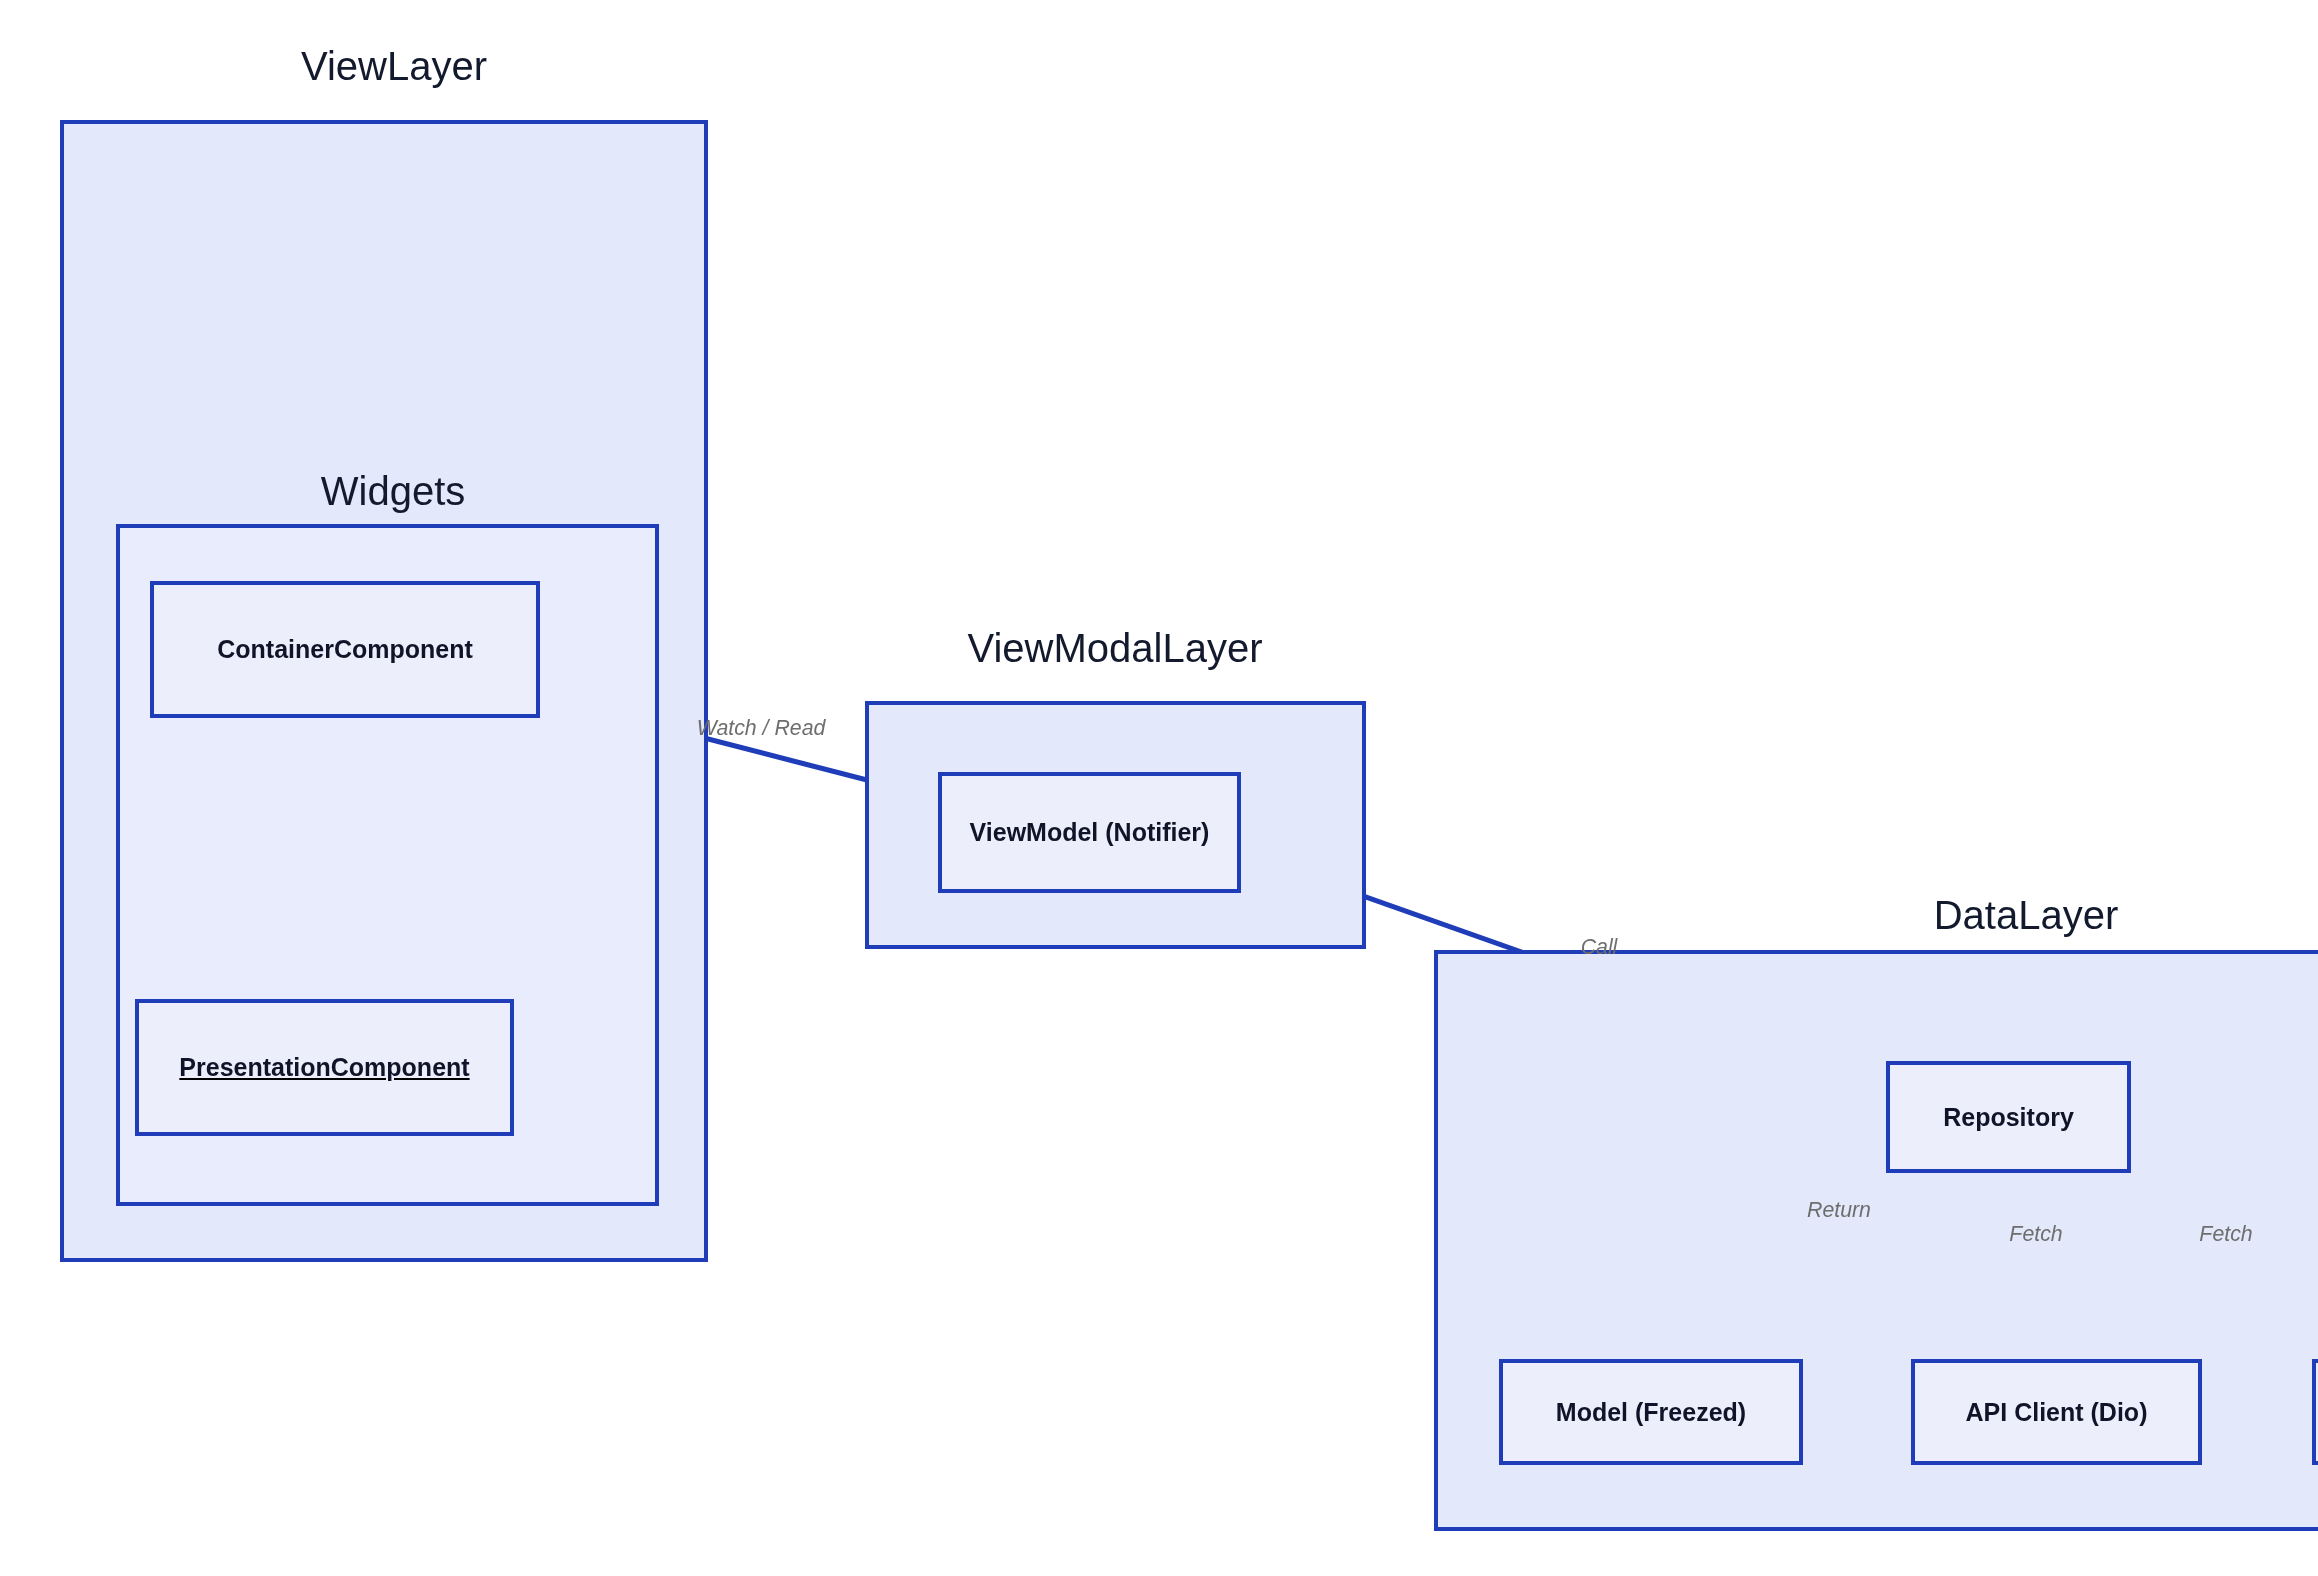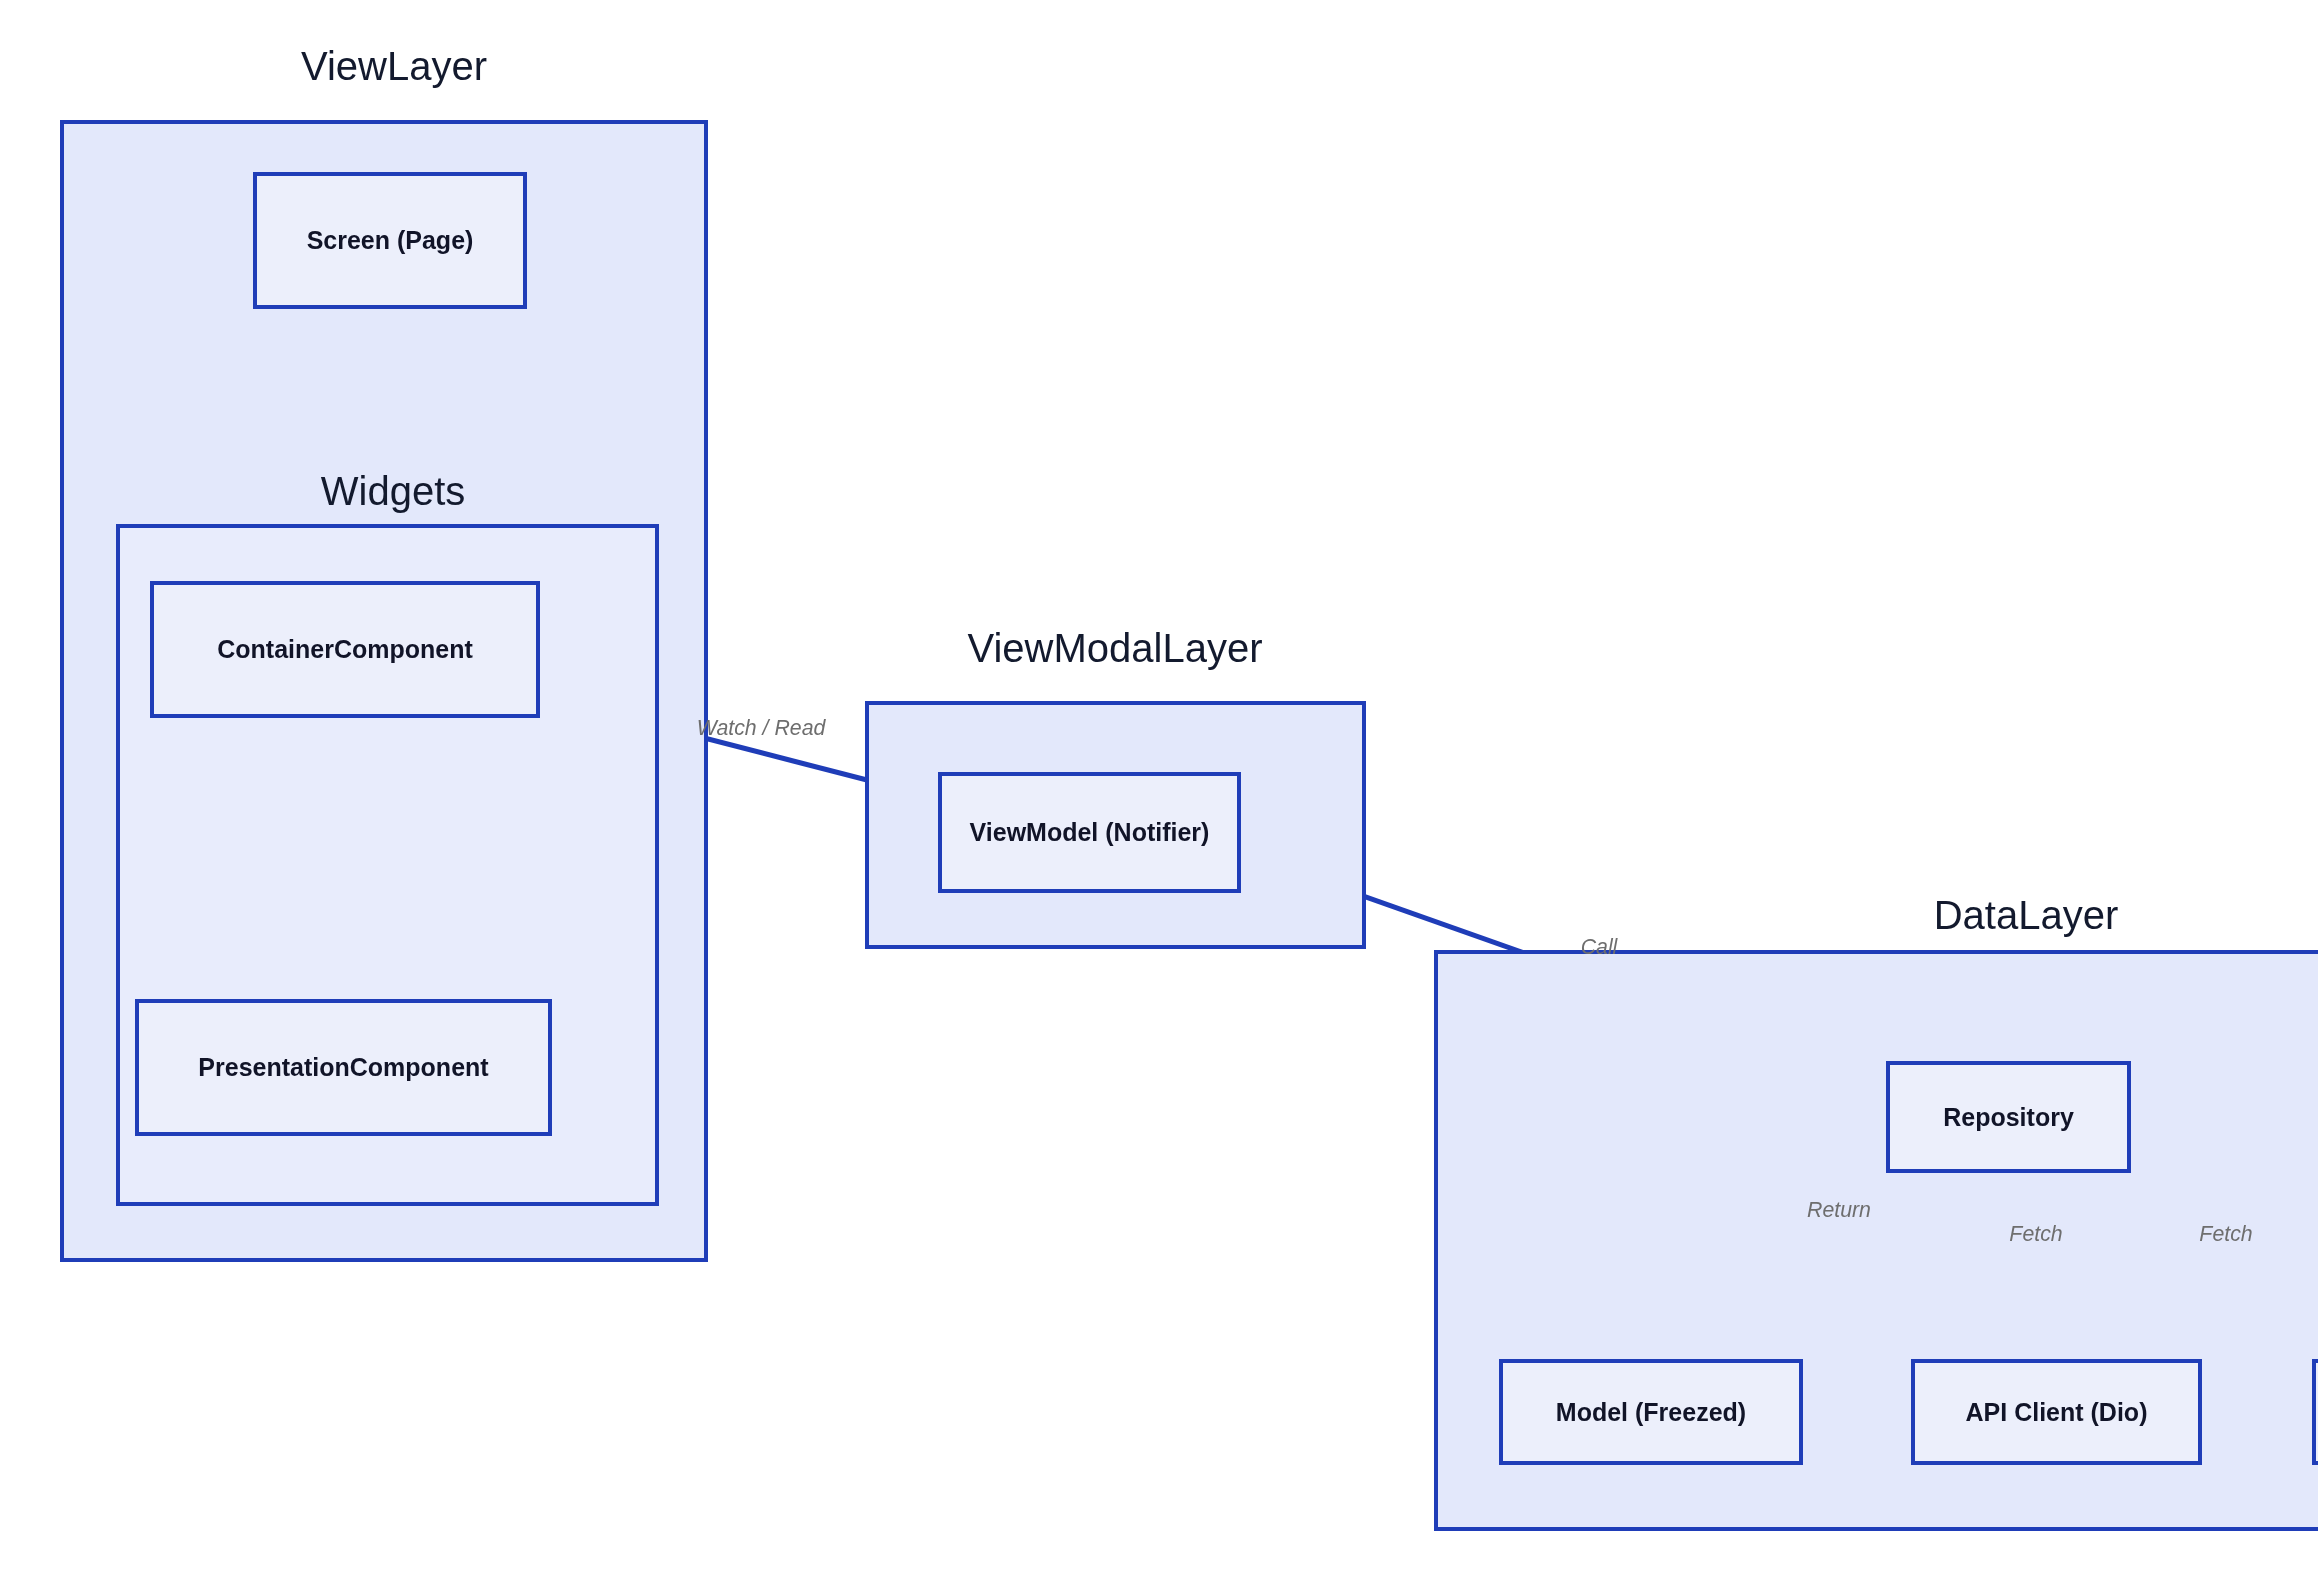--- a/index.html
+++ b/index.html
@@ -107,29 +107,26 @@
 
     <path class="edge-path" d="M 4520 2530 L 5140 2905" marker-end="url(#arrow)"></path>
   </svg>
 
   <div class="cluster" style="left:60px; top:120px; width:648px; height:1142px;"></div>
   <div class="cluster-title" style="left:394px; top:46px;">ViewLayer</div>
 
   <div class="cluster" style="left:116px; top:524px; width:543px; height:682px; background:#E8ECFC;"></div>
   <div class="cluster-title" style="left:393px; top:471px;">Widgets</div>
 
-  <div class="node" style="left:253px; top:172px; width:274px; height:137px;">
-    <span class="node-label">Screen (Page)</span>
-  </div>
 
   <div class="node" style="left:150px; top:581px; width:390px; height:137px;">
     <span class="node-label">ContainerComponent</span>
   </div>
 
-  <div class="node" style="left:135px; top:999px; width:417px; height:137px;">
+  <div class="node" style="left:135px; top:999px; width:379px; height:137px;text-decoration:underline;">
     <span class="node-label">PresentationComponent</span>
   </div>
 
   <div class="cluster" style="left:865px; top:701px; width:501px; height:248px;"></div>
   <div class="cluster-title" style="left:1115px; top:628px;">ViewModalLayer</div>
 
   <div class="node" style="left:938px; top:772px; width:303px; height:121px;">
     <span class="node-label">ViewModel (Notifier)</span>
   </div>
 

